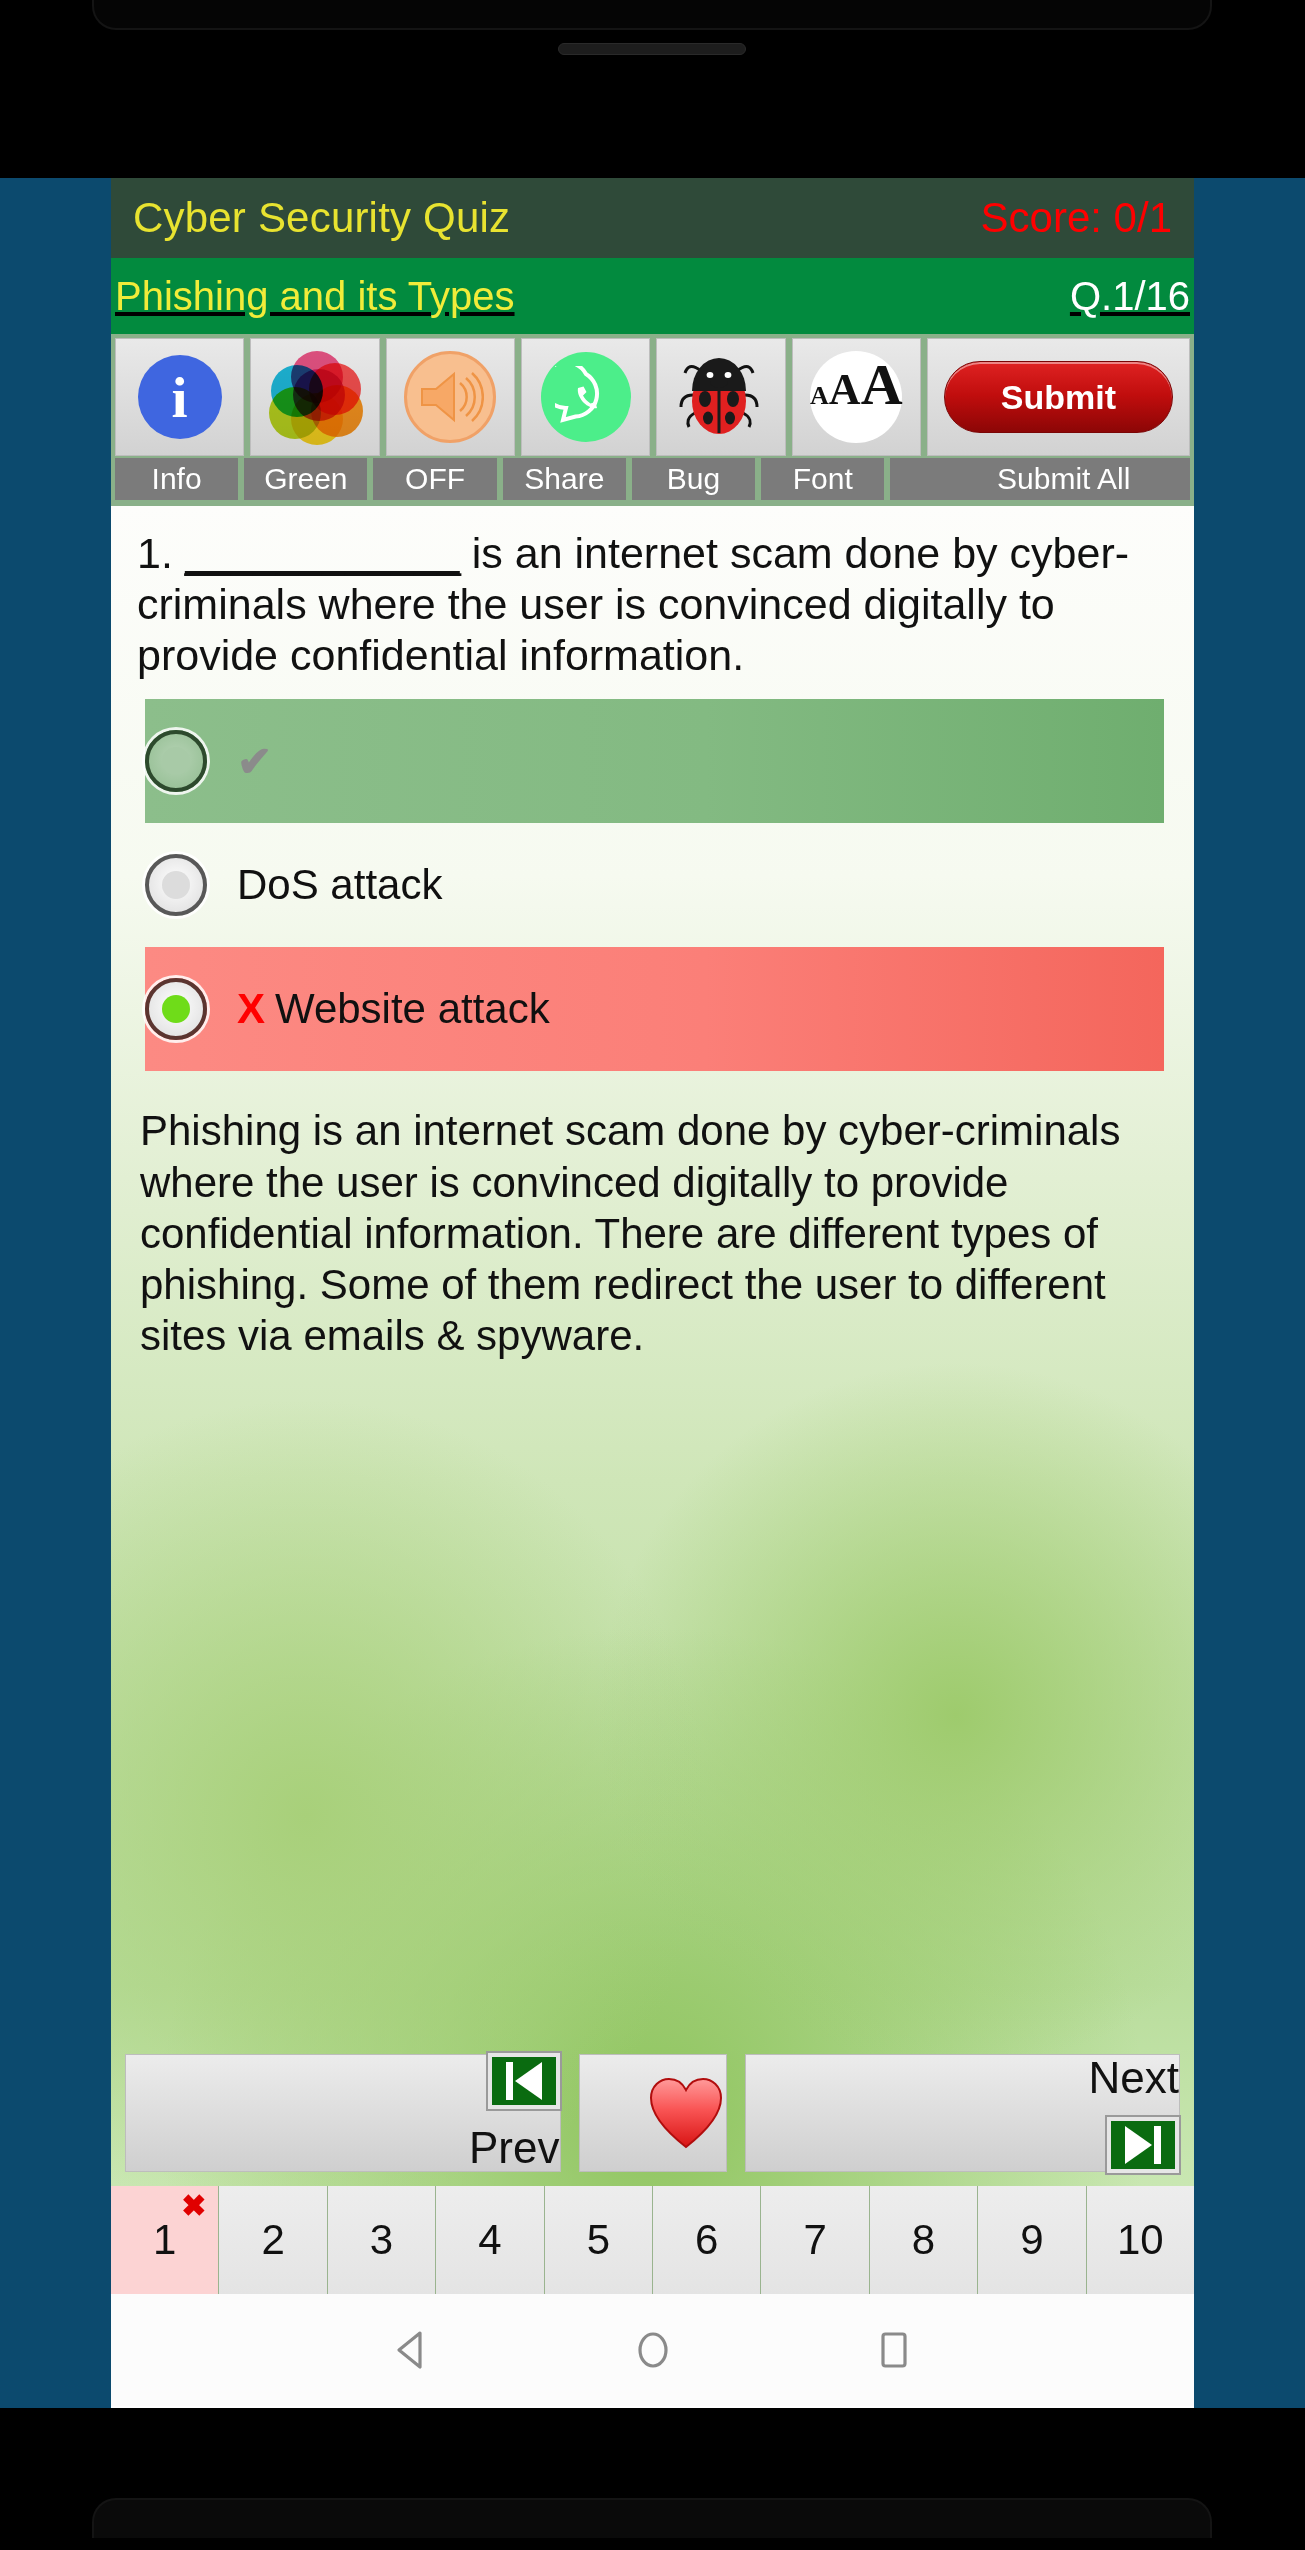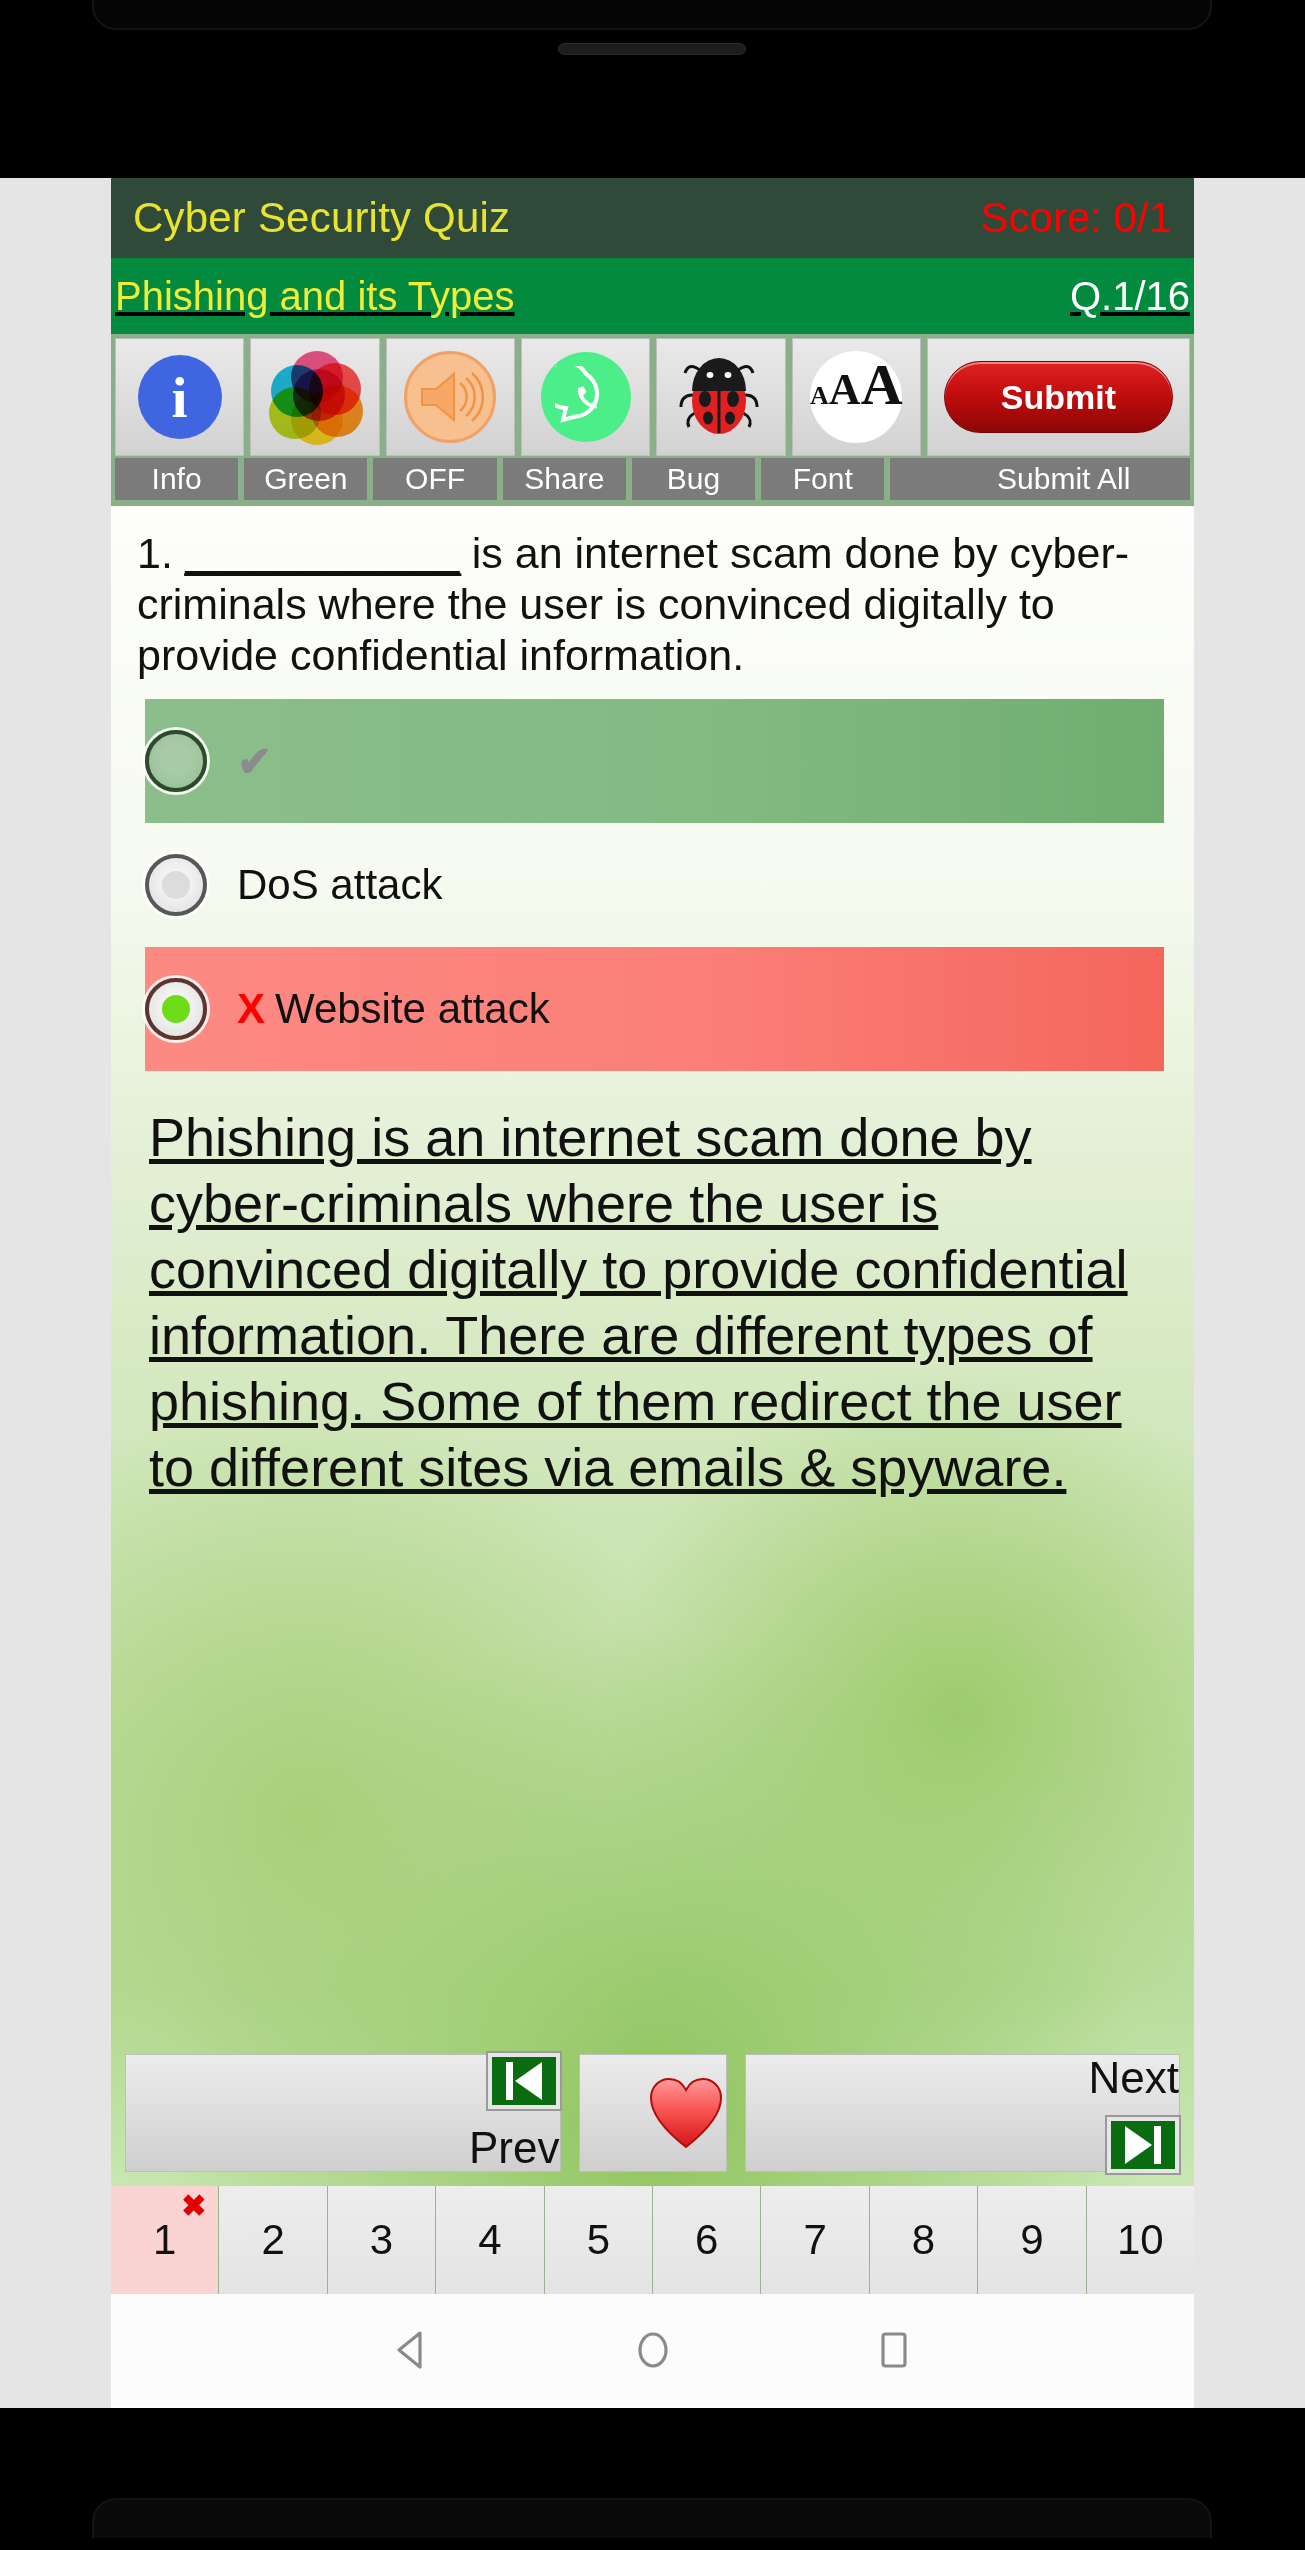--- a/index.html
+++ b/index.html
@@ -5,21 +5,21 @@
   * { box-sizing: border-box; margin: 0; padding: 0; }
   html, body {
     width: 1305px; height: 2550px;
     background: #000;
     font-family: "Liberation Sans", sans-serif;
     overflow: hidden;
   }
   #device {
     position: relative;
     width: 1305px; height: 2550px;
-    background: #e5e5e5;
+    background: #0c4a6e;
   }
   
   #bezel-top {
     position: absolute; left: 0; top: 0; width: 1305px; height: 178px;
     background: #000;
   }
   #phone-outline {
     position: absolute; left: 92px; top: 0px; width: 1120px; height: 30px;
     border: 2px solid #141414; border-top: none;
     border-radius: 0 0 24px 24px;
@@ -176,22 +176,22 @@
   .opt.wrong .radio { border-color: #5b3530; }
   .radio .dot { width: 28px; height: 28px; border-radius: 50%; background: #dcdcdc; }
   .opt.correct .radio .dot { background: #a8caa7; }
   .opt.wrong .radio .dot { background: #6fdc19; }
   .mark { position: relative; z-index: 2; font-size: 42px; font-weight: 700; margin-right: 10px; }
   .mark.tick { color: #8b8b8b; }
   .mark.cross { color: #ff0000; }
   .opt-label { position: relative; z-index: 2; font-size: 42px; color: #101010; white-space: nowrap; }
 
   .explain {
-    padding: 34px 26px 0 38px;
-    font-size: 54px; line-height: 1.22; color: #111; text-decoration: underline;
+    padding: 34px 26px 0 29px;
+    font-size: 42px; line-height: 1.22; color: #111;
   }
 
   
   .navbar {
     position: absolute; left: 0; right: 0; bottom: 14px;
     display: flex; gap: 18px; padding: 0 14px; height: 118px;
   }
   .navbtn {
     background: linear-gradient(180deg,#ececec 0%,#dcdcdc 55%,#cfcfcf 100%);
     border: 1px solid #bdbdbd;

